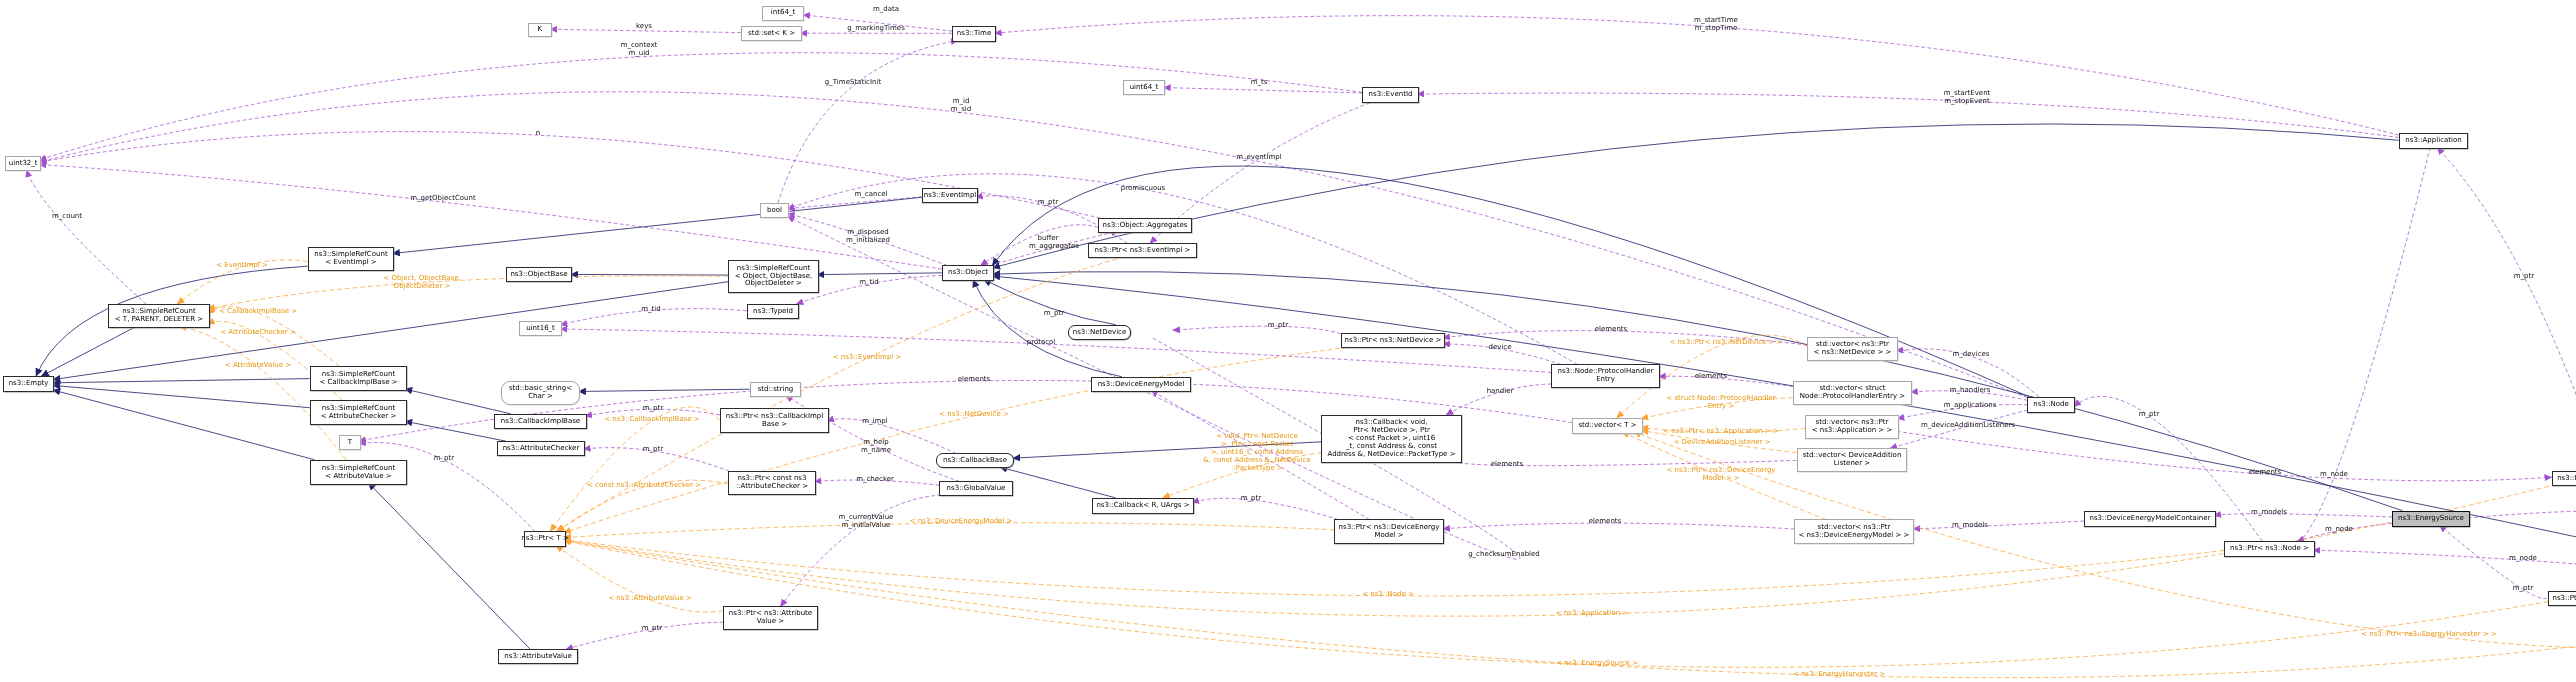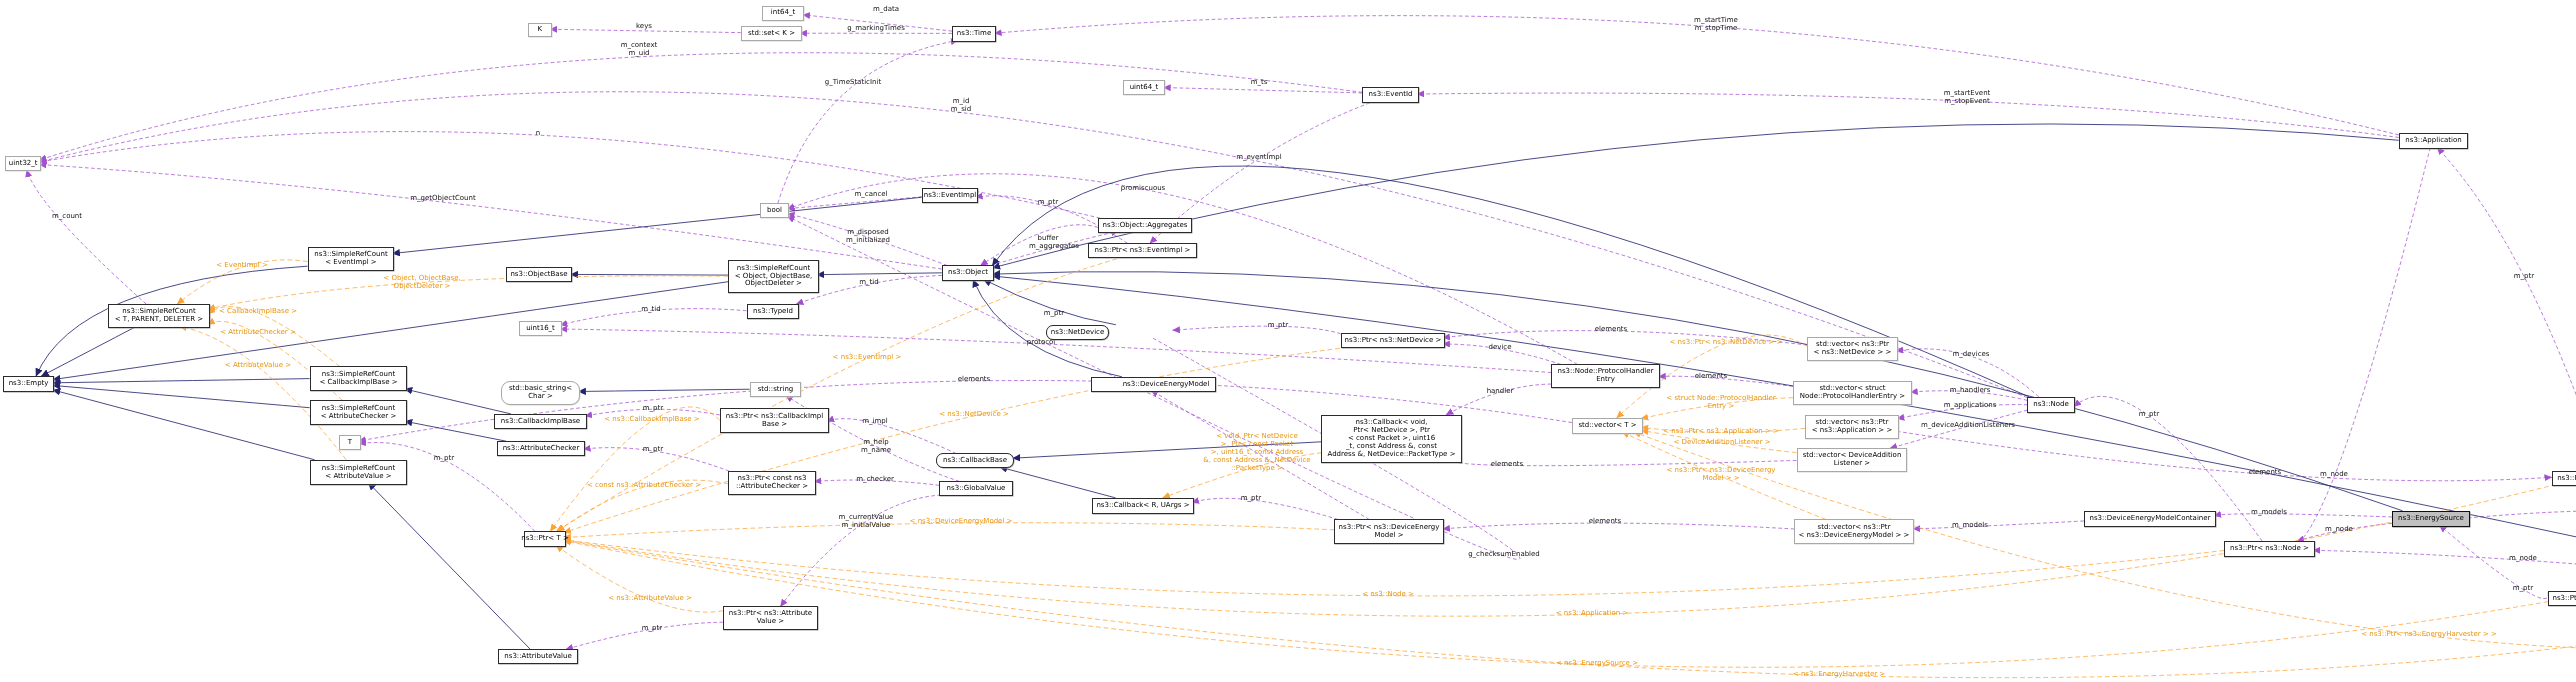--- a/index.html
+++ b/index.html
@@ -216,27 +216,27 @@
         <div>ns3::SimpleRefCount</div>
         <div>&lt; AttributeChecker &gt;</div>
       </div>
       <div class="node c" style="left: 494px; top: 414px; width: 91px; height: 13.4px;">
         <div>ns3::CallbackImplBase</div>
       </div>
       <div class="node c" style="left: 720px; top: 408px; width: 107px; height: 23px;">
         <div>ns3::Ptr&lt; ns3::CallbackImpl</div>
         <div>Base &gt;</div>
       </div>
-      <div class="node c" style="left: 1046px; top: 325px; width: 61px; height: 13.4px; border-radius: 7px;">
+      <div class="node c" style="left: 1068px; top: 325px; width: 61px; height: 13.4px; border-radius: 7px;">
         <div>ns3::NetDevice</div>
       </div>
       <div class="node c" style="left: 1341px; top: 333px; width: 102px; height: 13.4px;">
         <div>ns3::Ptr&lt; ns3::NetDevice &gt;</div>
       </div>
-      <div class="node c" style="left: 1091px; top: 377px; width: 98px; height: 13.4px; padding-left: 25px;">
+      <div class="node c" style="left: 1091px; top: 377px; width: 98px; height: 13.4px;">
         <div>ns3::DeviceEnergyModel</div>
       </div>
       <div class="node c" style="left: 1551px; top: 364px; width: 107px; height: 22px;">
         <div>ns3::Node::ProtocolHandler</div>
         <div>Entry</div>
       </div>
       <div class="node p" style="left: 1807px; top: 337px; width: 89px; height: 22px;">
         <div>std::vector&lt; ns3::Ptr</div>
         <div>&lt; ns3::NetDevice &gt; &gt;</div>
       </div>

